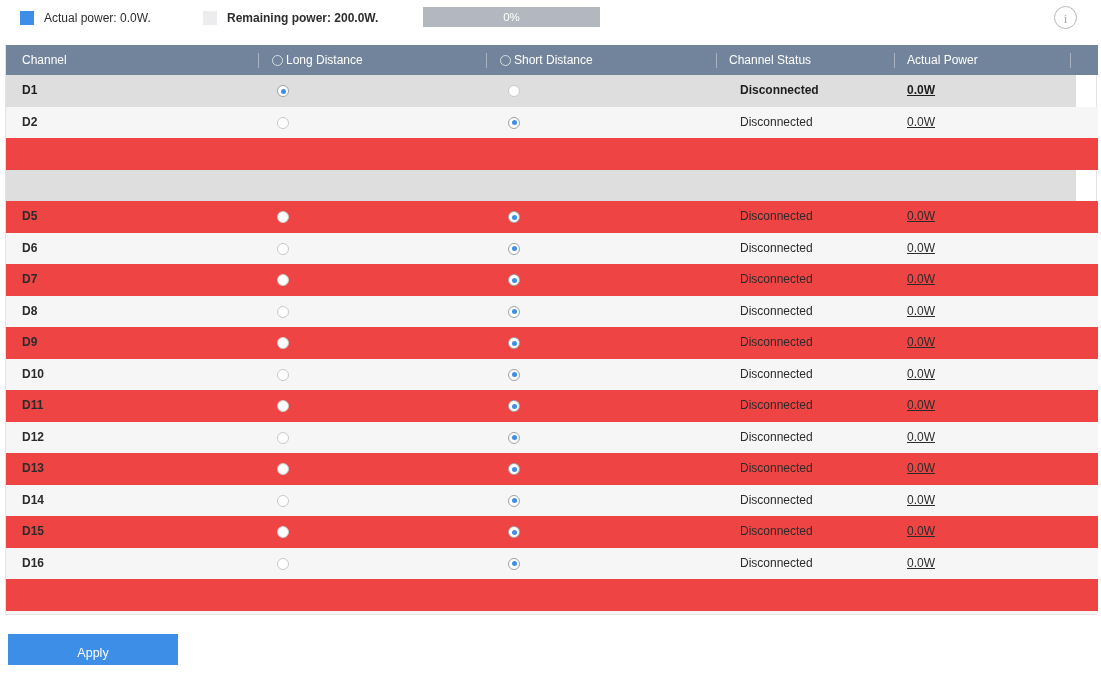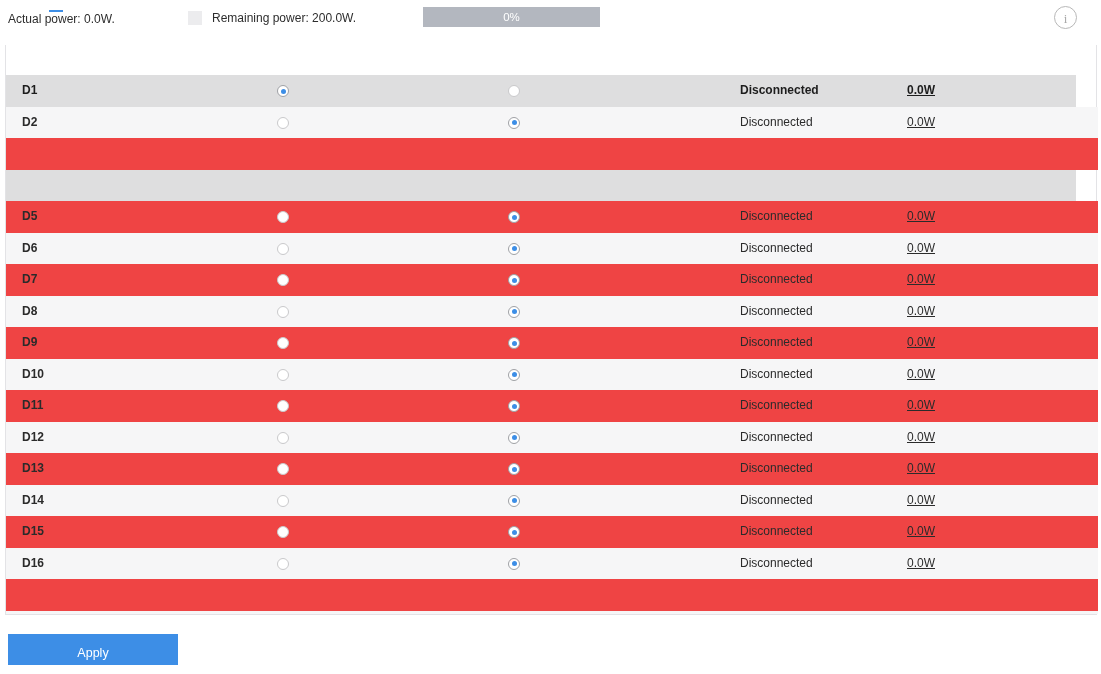--- a/index.html
+++ b/index.html
@@ -36,22 +36,22 @@
     margin-right: 10px;
   }
   .legend-swatch.actual { background: #3d8ee6; }
   .legend-swatch.remaining { background: #ececee; }
   .legend-text {
     font-size: 12px;
     color: #2d2d2d;
     white-space: nowrap;
     line-height: 14px;
   }
-  #legend-actual { left: 8px; flex-direction: column; }
-  #legend-remaining { left: 188px; }
+  #legend-actual { left: 20px; }
+  #legend-remaining { left: 203px; font-weight: bold; }
 
   .progress-wrap {
     position: absolute;
     left: 423px; top: 7px;
     width: 177px; height: 20px;
     background: #b3b7bf;
     overflow: hidden;
   }
   .progress-fill {
     position: absolute;
@@ -223,20 +223,43 @@
   <div class="progress-wrap">
     <div class="progress-fill" style="width: 0%;"></div>
     <div class="progress-label">0%</div>
   </div>
 
   <div class="info-icon">i</div>
 </div>
 
 <div class="table-area">
 
+  <div class="thead">
+    <div class="th" style="left:16px;">Channel</div>
+
+    <div class="th-sep" style="left:252px;"></div>
+    <div class="th" style="left:266px;">
+      <span class="hdr-radio"></span>
+      <span>Long Distance</span>
+    </div>
+
+    <div class="th-sep" style="left:480px;"></div>
+    <div class="th" style="left:494px;">
+      <span class="hdr-radio"></span>
+      <span>Short Distance</span>
+    </div>
+
+    <div class="th-sep" style="left:710px;"></div>
+    <div class="th" style="left:723px;">Channel Status</div>
+
+    <div class="th-sep" style="left:888px;"></div>
+    <div class="th" style="left:901px;">Actual Power</div>
+
+    <div class="th-sep" style="left:1064px;"></div>
+  </div>
 
   <div class="tbody" id="tbody">
       <div class="row sel">
         <div class="cell c-channel">D1</div>
         <div class="radio r-long on"></div>
         <div class="radio r-short"></div>
         <div class="cell c-status">Disconnected</div>
         <div class="cell c-power">0.0W</div>
       </div>
       <div class="row shade">

